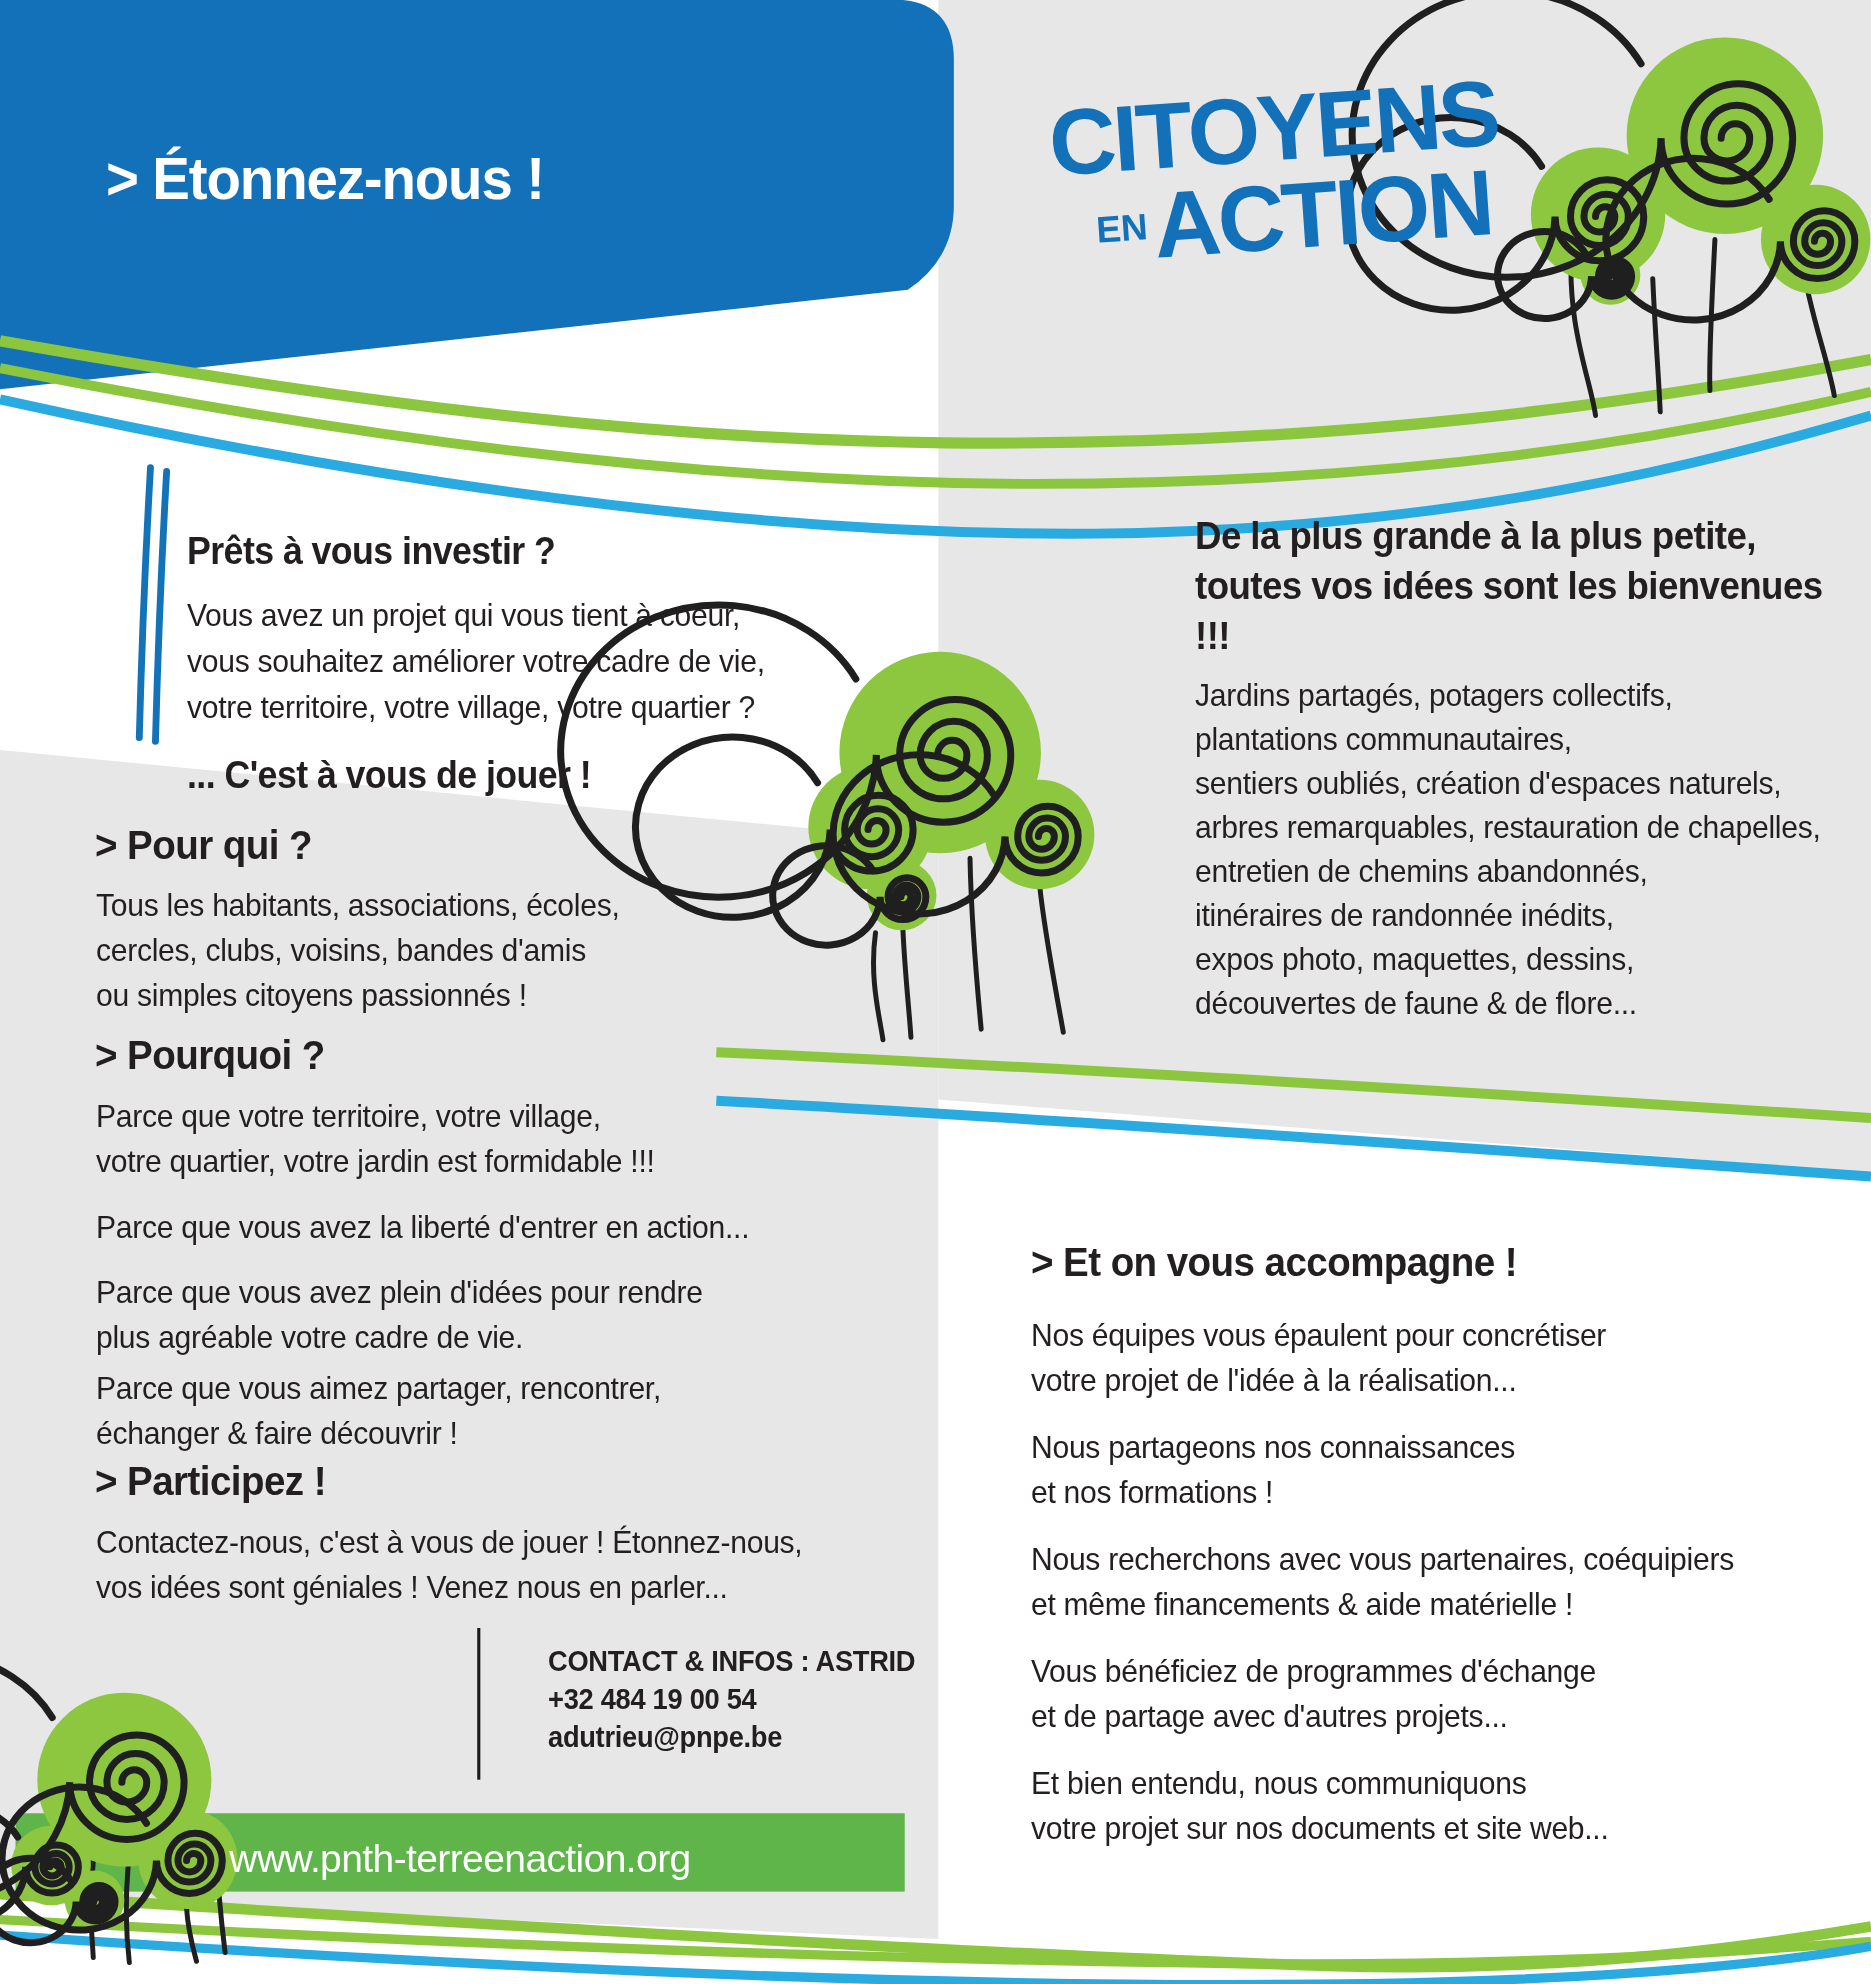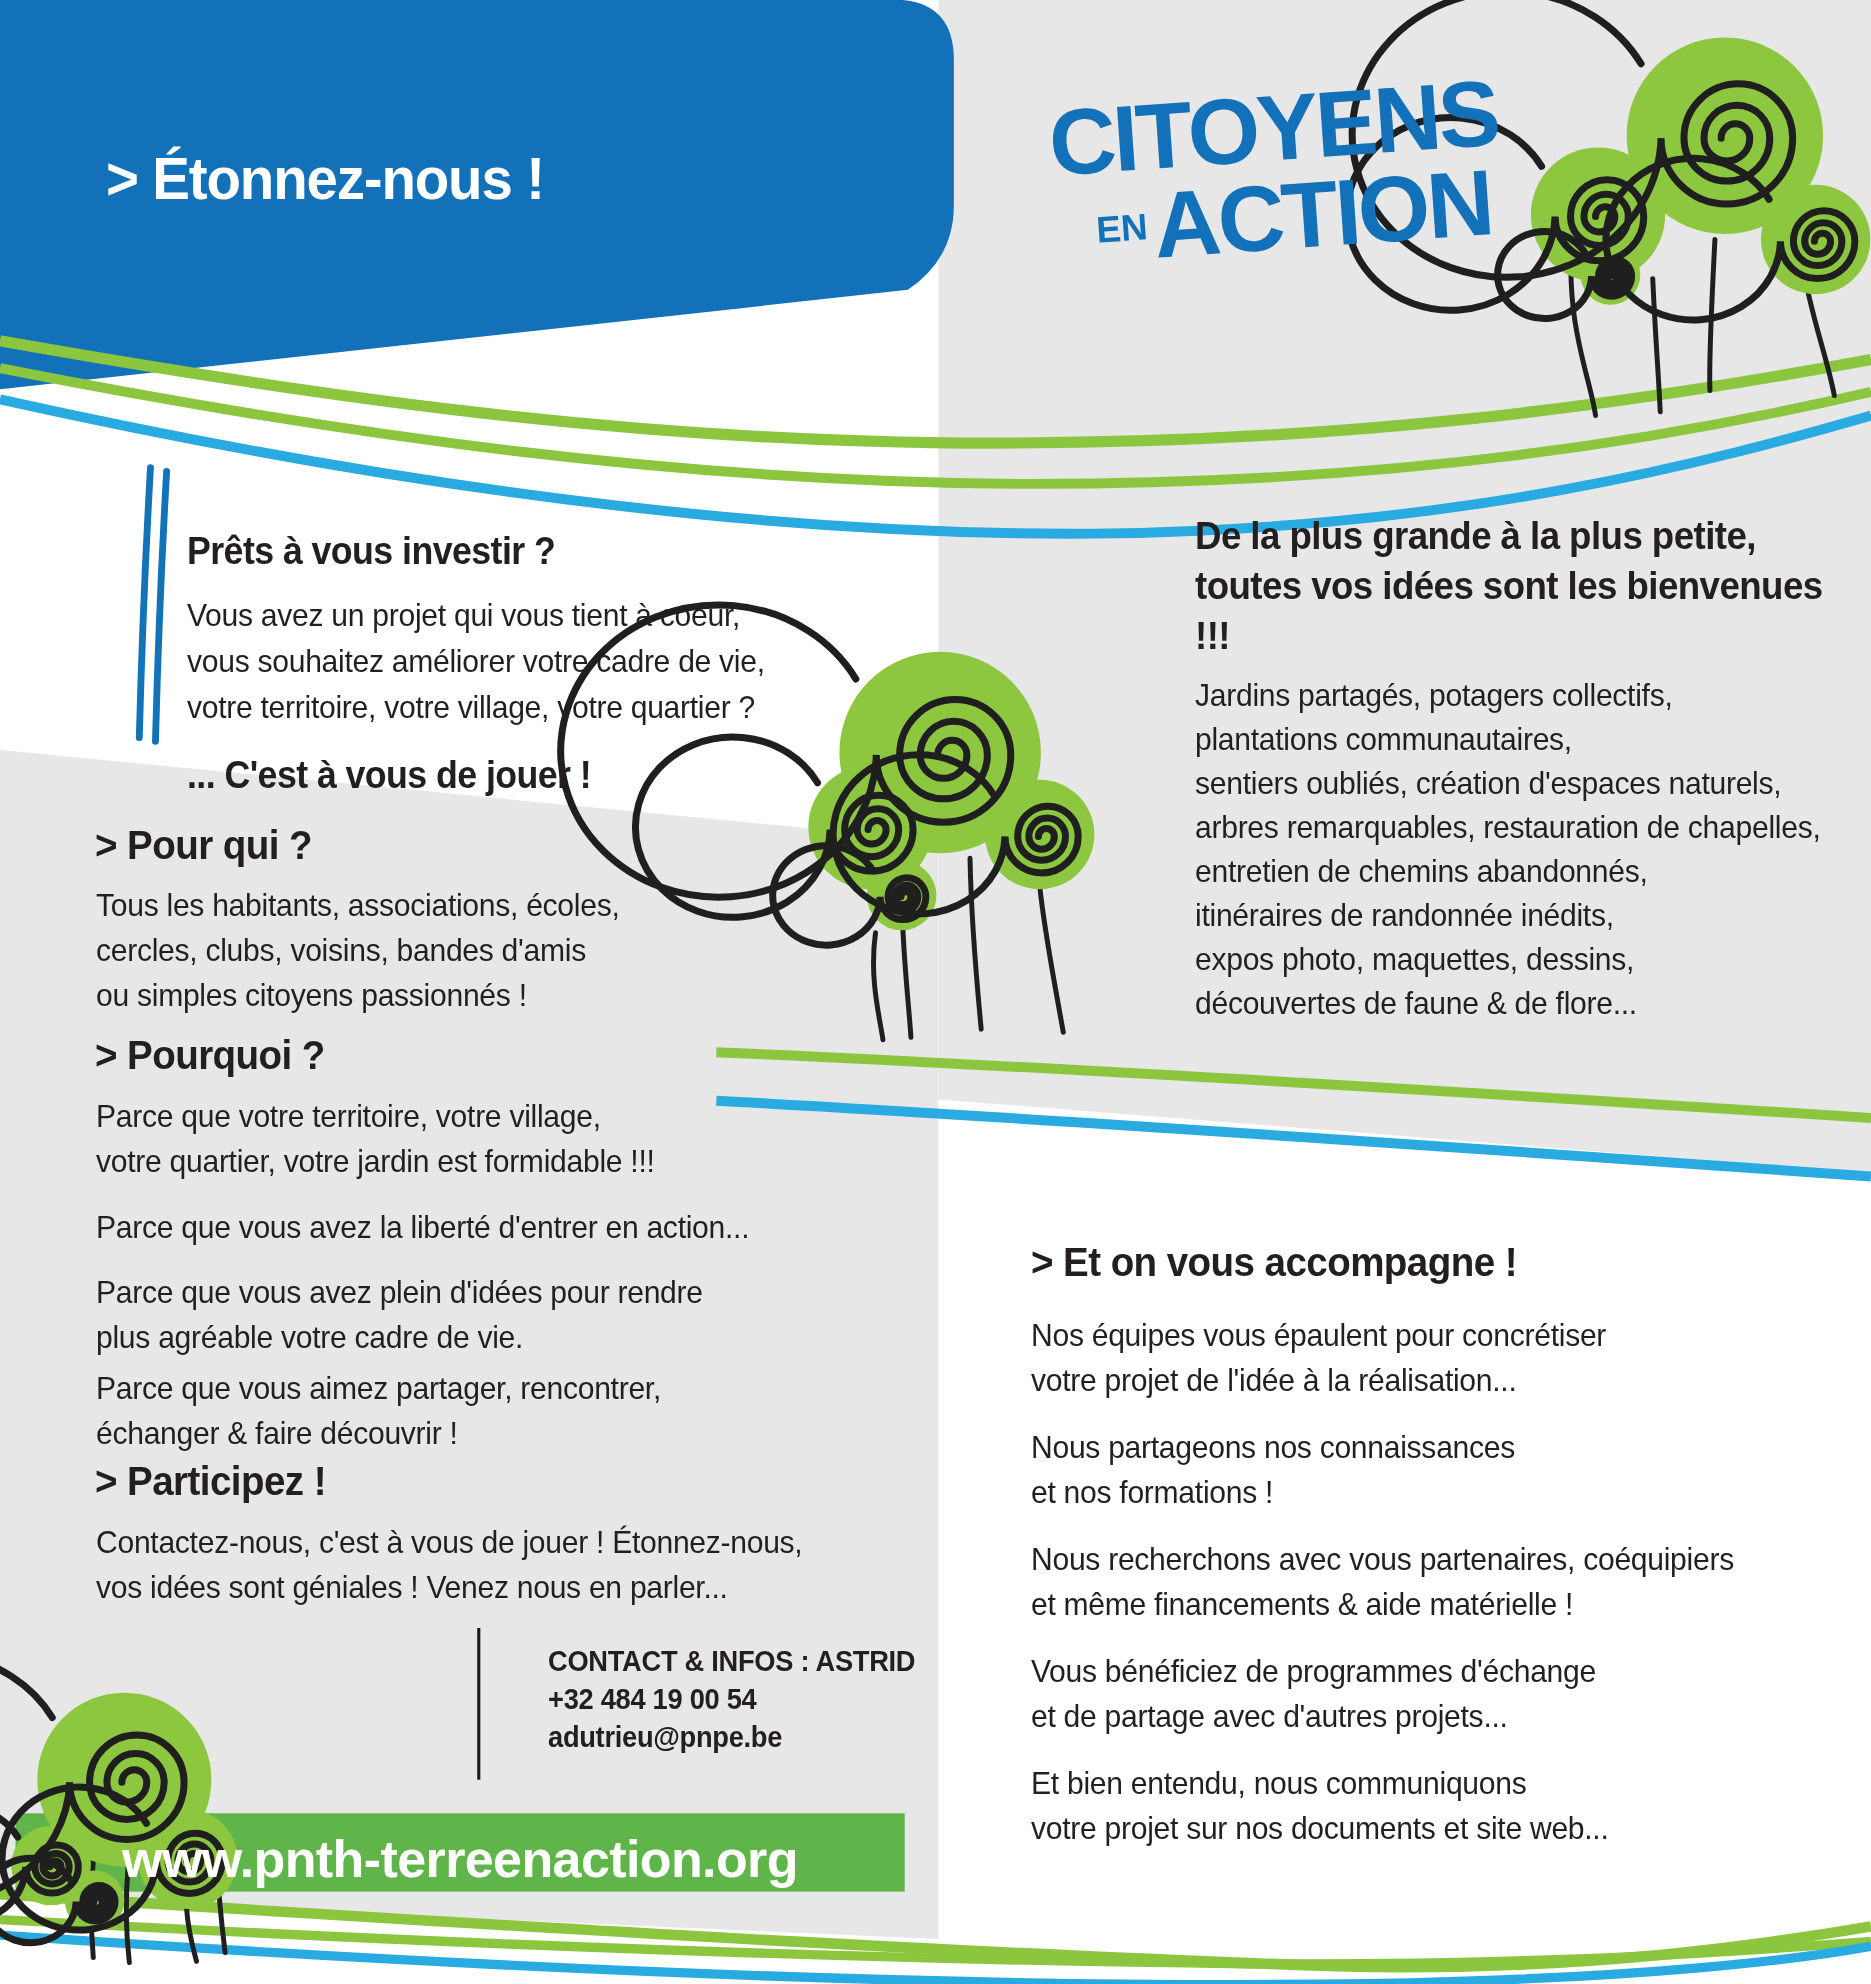--- a/index.html
+++ b/index.html
@@ -15,21 +15,21 @@
   .logo-row{display:flex;align-items:flex-start;margin-top:-3.7px;}
   .logo-en{font-size:37px;margin:26px 6.2px 0 41px;letter-spacing:0;}
   .logo-l2{font-size:93px;letter-spacing:-3.1px;line-height:93px;}
   .q-head{left:187px;top:530px;font-size:38px;font-weight:bold;letter-spacing:-0.6px;}
   .q-body{left:187px;top:592px;font-size:32px;line-height:46px;letter-spacing:-0.3px;}
   .q-close{left:187px;top:754px;font-size:38px;font-weight:bold;letter-spacing:-0.6px;}
   .sec-head{font-size:41px;font-weight:bold;letter-spacing:-0.6px;}
   .body-txt{font-size:32px;line-height:45px;letter-spacing:-0.3px;}
   .contact{left:548px;top:1642px;font-size:29px;font-weight:bold;line-height:38px;letter-spacing:-0.3px;}
   .url-banner-text{left:15.5px;top:1813px;width:889px;height:91px;display:flex;align-items:center;justify-content:center;
-       color:#fff;font-size:52px;font-weight:bold;letter-spacing:-0.6px;}
+       color:#fff;font-size:39px;font-weight:normal;letter-spacing:-0.6px;}
   .r-intro{left:1195px;top:511px;font-size:39px;font-weight:bold;line-height:50px;letter-spacing:-0.6px;}
   .r-ideas{left:1195px;top:673px;font-size:32px;line-height:44px;letter-spacing:-0.3px;}
   .r-acc-head{left:1031px;top:1239px;font-size:41px;font-weight:bold;letter-spacing:-0.6px;}
   .r-acc-paras{left:1031px;top:1313px;font-size:32px;line-height:45px;letter-spacing:-0.3px;}
   .r-acc-paras p{margin:0 0 22px 0;white-space:pre-line;}
   .txt{position:absolute;z-index:3;}
 </style>
 </head>
 <body>
 

